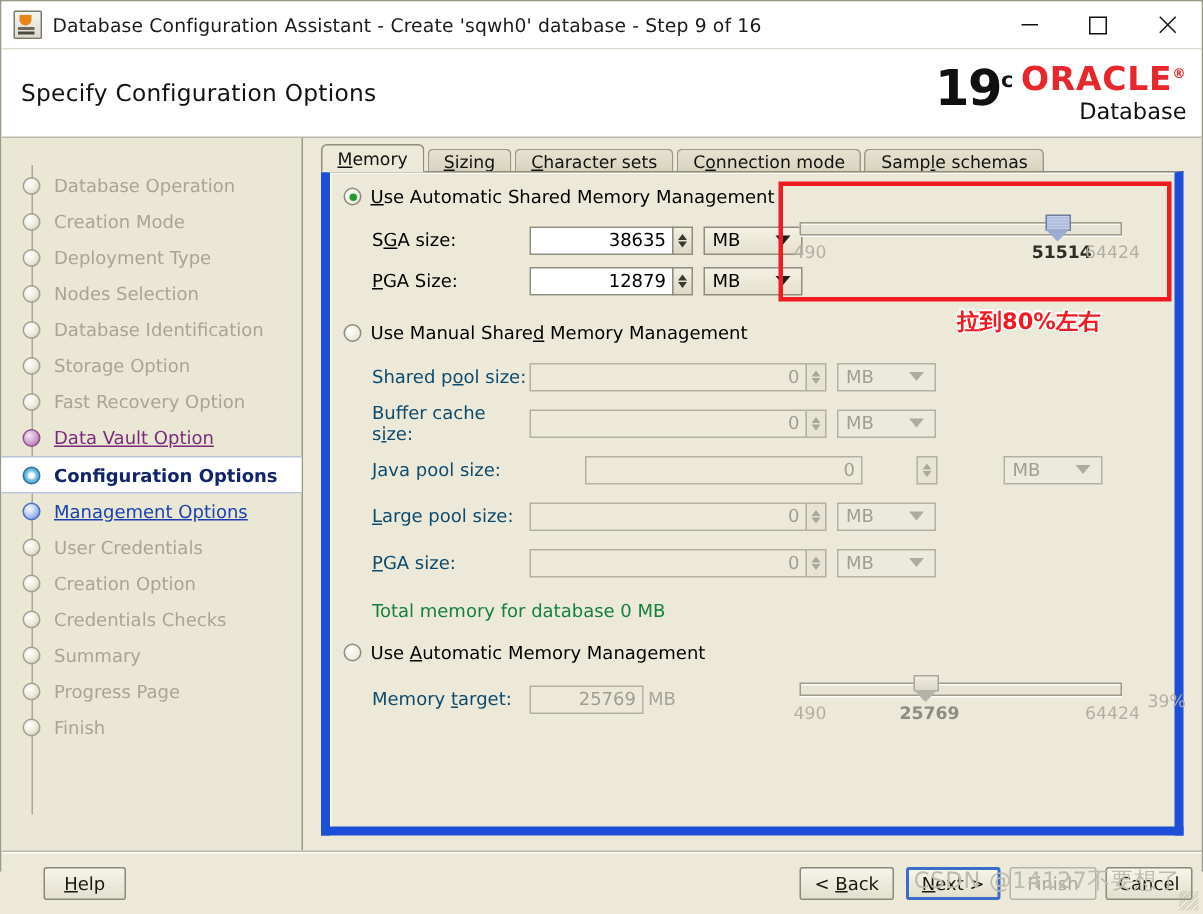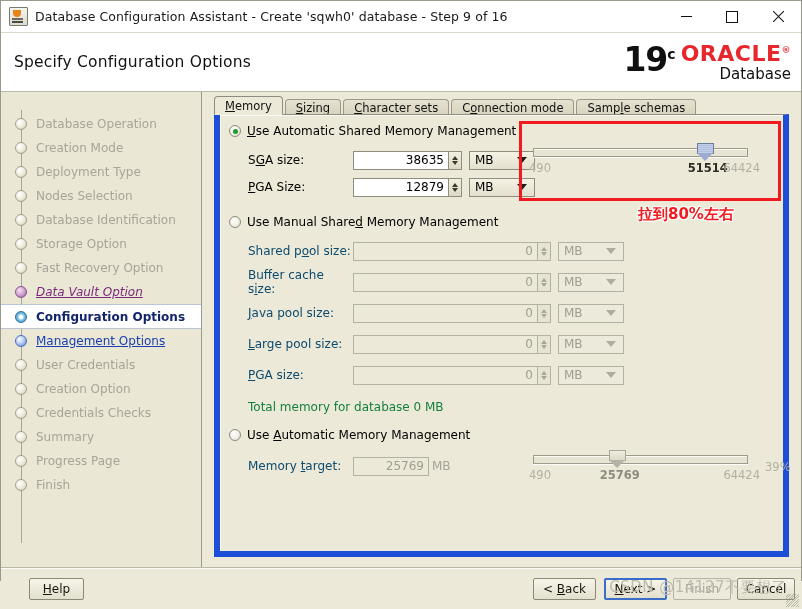--- a/index.html
+++ b/index.html
@@ -78,21 +78,21 @@
   .nav-item{
     position:relative;height:24px;display:flex;align-items:center;
     padding-left:14px;font-size:12px;color:#a8a498;
   }
   .nav-item .dot{
     width:12px;height:12px;border-radius:50%;flex:0 0 auto;margin-right:9px;
     background:radial-gradient(circle at 35% 32%,#ffffff 0%,#eceadb 55%,#bdbaa8 100%);
     border:1px solid #a3a091;box-sizing:border-box;z-index:2;
   }
   .nav-item .lbl{white-space:nowrap;}
-  .nav-item.visited{color:#7b2a7b;font-style:italic;}
+  .nav-item.visited{color:#7b2a7b;}
   .nav-item.visited .lbl{text-decoration:underline;}
   .nav-item.visited .dot{
     background:radial-gradient(circle at 35% 32%,#f3e4f3 0%,#cf9fcf 55%,#96528f 100%);
     border-color:#8d4f8a;
   }
   .nav-item.link{color:#1a3fb0;}
   .nav-item.link .lbl{text-decoration:underline;}
   .nav-item.link .dot{
     background:radial-gradient(circle at 35% 32%,#ffffff 0%,#a8c2ef 55%,#5077c6 100%);
     border-color:#4a6fbe;
@@ -429,21 +429,21 @@
           <span class="spinbtns dis">
               <span class="ar-up"></span>
               <span class="ar-dn"></span>
             </span>
           <span class="combo dis">
               <span>MB</span>
               <span class="cb-ar"></span>
             </span>
         </div>
 
-        <div class="frow" style="left:28px;top:188px;">
+        <div class="frow" style="left:28px;top:188px;gap:37px;">
           <span class="flabel lbl-dis"><span class="mn">J</span>ava pool size:</span>
           <span class="spin dis" style="width:185px;">0</span>
           <span class="spinbtns dis">
               <span class="ar-up"></span>
               <span class="ar-dn"></span>
             </span>
           <span class="combo dis">
               <span>MB</span>
               <span class="cb-ar"></span>
             </span>

